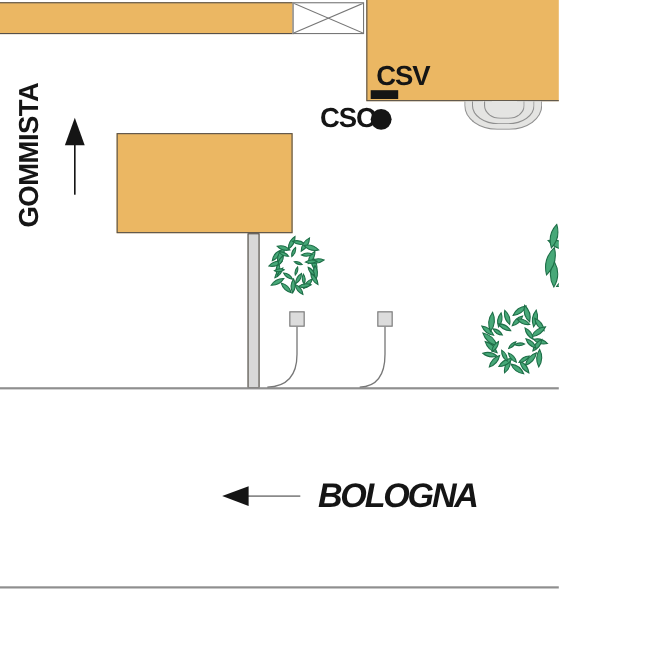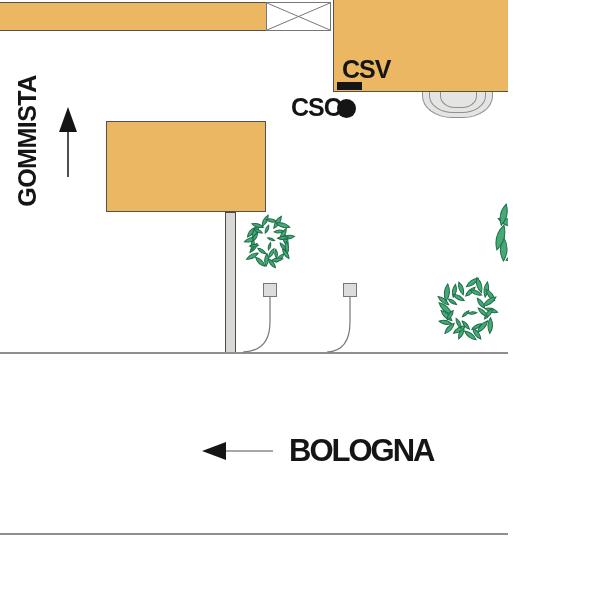--- a/index.html
+++ b/index.html
@@ -27,21 +27,21 @@
     transform:translate(-50%,-50%) rotate(-90deg);white-space:nowrap;
   }
   #pole{left:225px;top:212px;width:11px;height:141px;background:#D8D8D8;border:1px solid #4F4A42;box-sizing:border-box;}
   .post{background:#DCDCDC;border:1px solid #777;box-sizing:border-box;}
   #post-1{left:263px;top:283px;width:14px;height:14px;}
   #post-2{left:343px;top:283px;width:14px;height:14px;}
   .road-line{left:0;width:600px;height:2px;background:#8F8F8F;}
   #road-line-top{top:352px;}
   #road-line-bottom{top:533px;}
   #route-label{left:118px;top:436px;font-size:30px;font-weight:bold;letter-spacing:-2px;line-height:1;}
-  #city-label{left:289px;top:435px;font-size:31px;font-weight:bold;letter-spacing:-2px;line-height:1;}
+  #city-label{left:289px;top:435px;font-size:31px;font-weight:bold;letter-spacing:-2px;line-height:1;font-style:italic;}
   #overlay-svg{left:0;top:0;}
   .bush-svg{position:absolute;}
 </style>
 </head>
 <body>
 
 <div id="stage">
 
   <div class="abs building" id="strip-building"></div>
 

